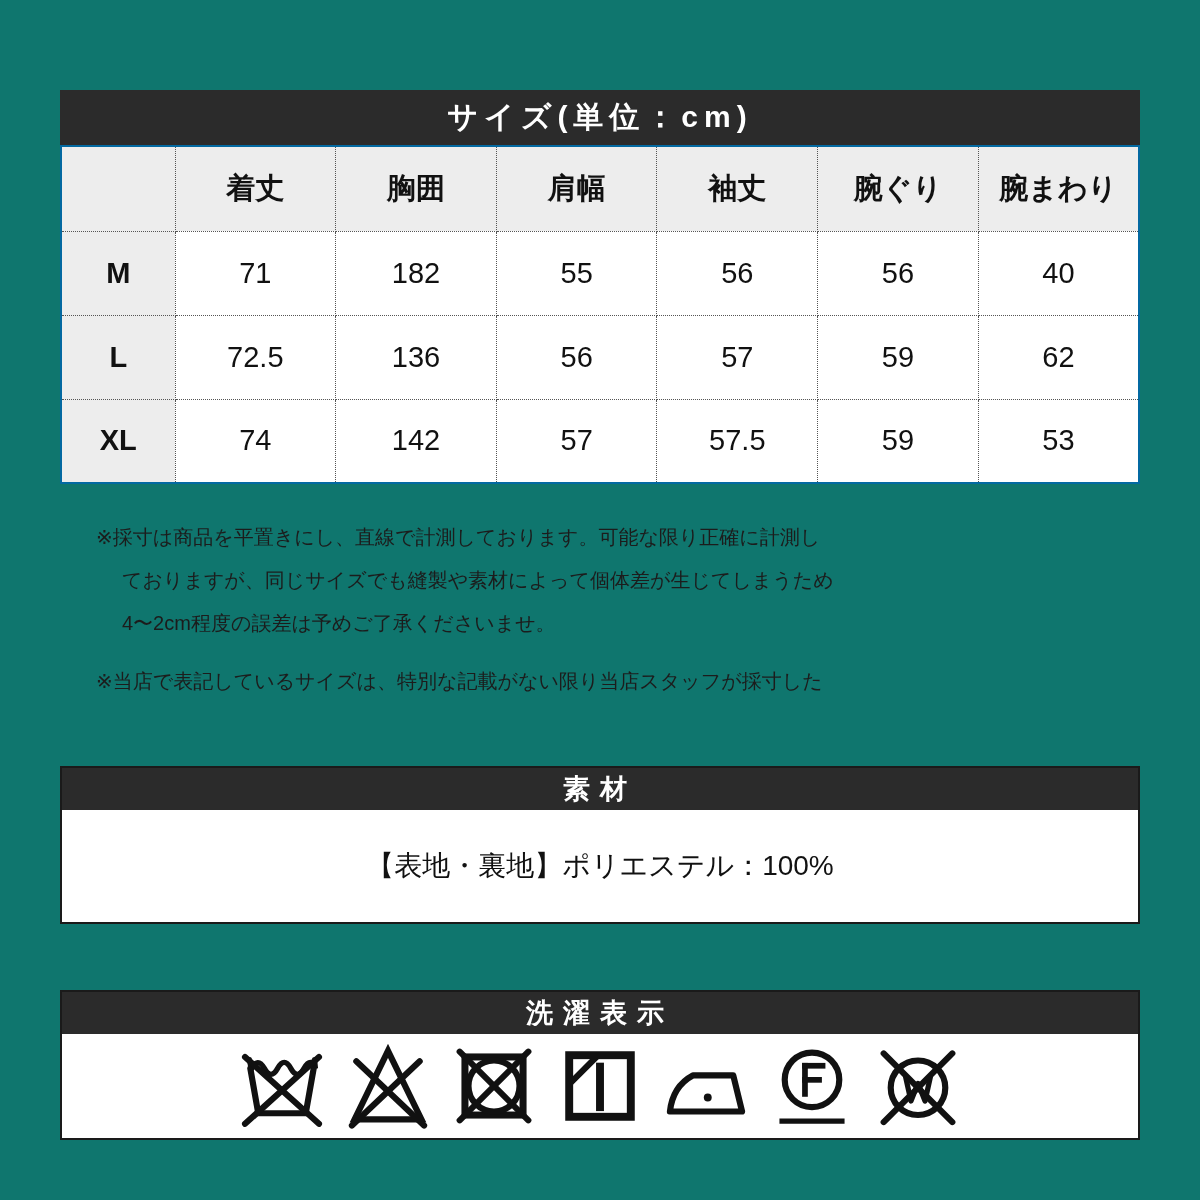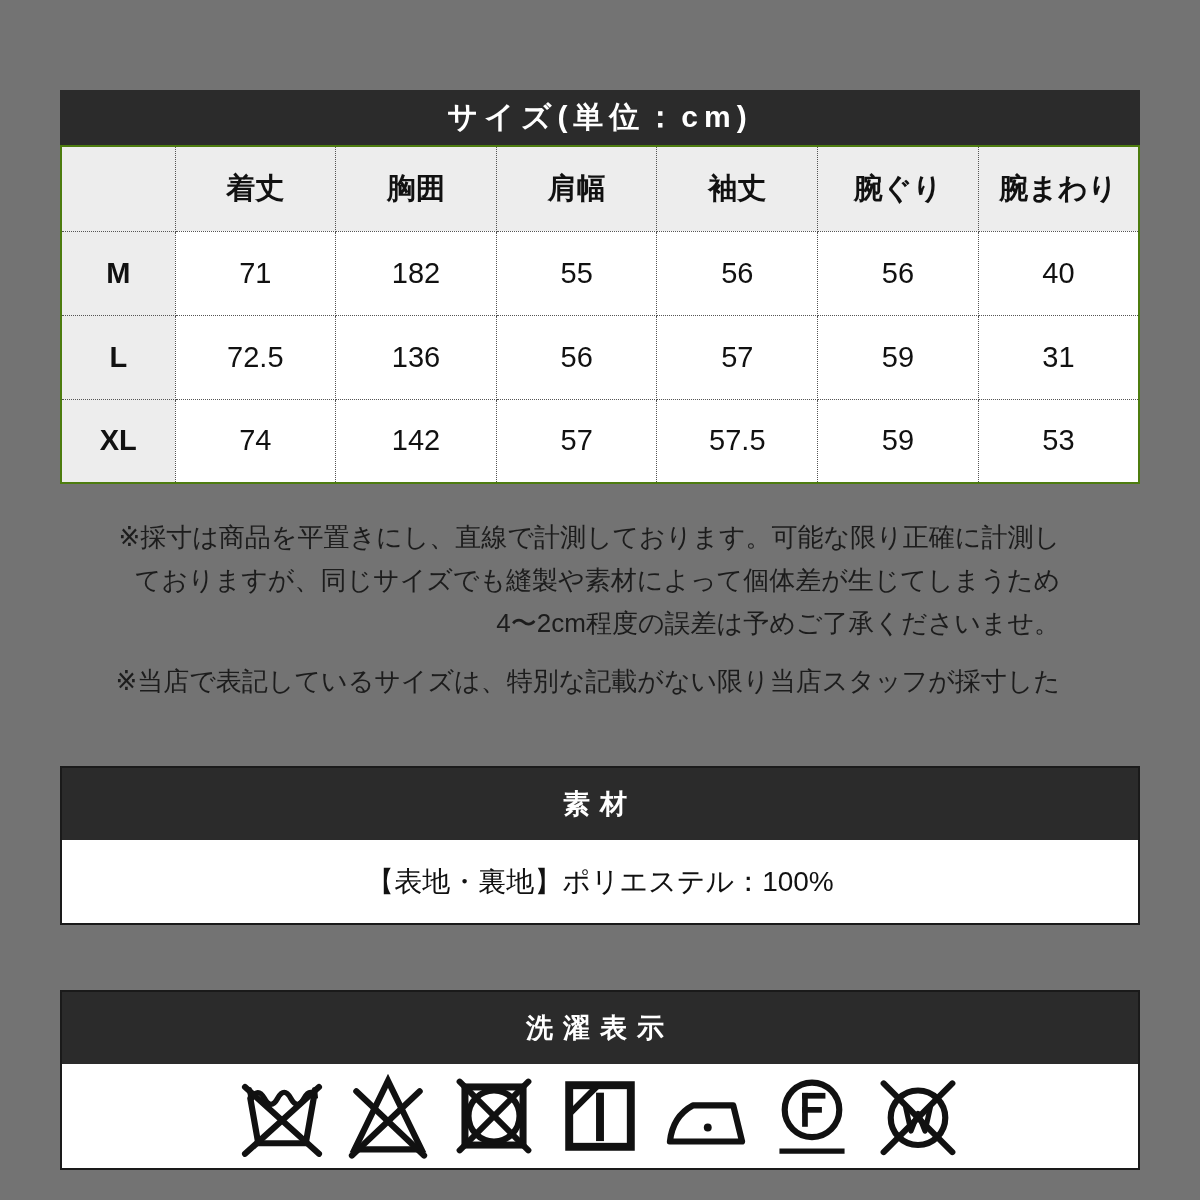--- a/index.html
+++ b/index.html
@@ -1,48 +1,48 @@
 <!DOCTYPE html>
 <html><head>
 <meta charset="utf-8">
 <style>
   * { margin:0; padding:0; box-sizing:border-box; }
   html,body { width:1200px; height:1200px; background:#fff;
     font-family:"Liberation Sans","DejaVu Sans",sans-serif; color:#111; }
-  .page { position:relative; width:1200px; height:1200px; background:#737373; overflow:hidden; }
+  .page { position:relative; width:1200px; height:1200px; background:#0f766e; overflow:hidden; }
 
   .abs { position:absolute; }
 
   
   .size-section { left:60px; top:90px; width:1080px; }
   .bar { background:#2b2b2b; color:#fff; font-weight:bold;
     display:flex; align-items:center; justify-content:center; }
   .size-bar { height:55px; font-size:30px; letter-spacing:6px; }
   table.size { width:1080px; border-collapse:collapse; table-layout:fixed;
-    border:2px solid #4d7c0f; }
+    border:2px solid #0369a1; }
   table.size th, table.size td {
     border:1px dotted #555; text-align:center; vertical-align:middle;
     font-size:29px; }
   table.size thead th { height:85px; background:#ededed; font-weight:bold; }
   table.size tbody tr { height:84px; }
   table.size td { background:#fff; font-weight:normal; }
   table.size td.size-label { background:#ededed; font-weight:bold; }
   col.c-first { width:114px; }
 
   
-  .note { left:80px; width:980px; font-size:26px; line-height:43px; color:#1c1c1c;text-align:right; }
+  .note { left:96px; width:980px; font-size:20px; line-height:43px; color:#1c1c1c; }
   .note .cont { padding-left:26px; }
   .note-1 { top:516px; }
   .note-2 { top:660px; }
 
   
   .box { left:60px; width:1080px; border:2px solid #1a1a1a; background:#fff; }
-  .box-bar { height:72px; font-size:27px; letter-spacing:10px; }
+  .box-bar { height:42px; font-size:27px; letter-spacing:10px; }
   .material-section { top:766px; }
-  .material-body { height:83px; display:flex; align-items:center; justify-content:center;
+  .material-body { height:112px; display:flex; align-items:center; justify-content:center;
     font-size:28px; }
   .care-section { top:946px;margin-top:44px; }
   .care-body { height:104px; display:flex; align-items:center; justify-content:center;
     gap:18px; }
   .care-body svg { width:88px; height:88px; display:block; }
 </style>
 </head>
 <body>
 
 <div class="page">
@@ -82,21 +82,21 @@
           <td>56</td>
           <td>40</td>
         </tr>
         <tr>
           <td class="size-label">L</td>
           <td>72.5</td>
           <td>136</td>
           <td>56</td>
           <td>57</td>
           <td>59</td>
-          <td>31</td>
+          <td>62</td>
         </tr>
         <tr>
           <td class="size-label">XL</td>
           <td>74</td>
           <td>142</td>
           <td>57</td>
           <td>57.5</td>
           <td>59</td>
           <td>53</td>
         </tr>

